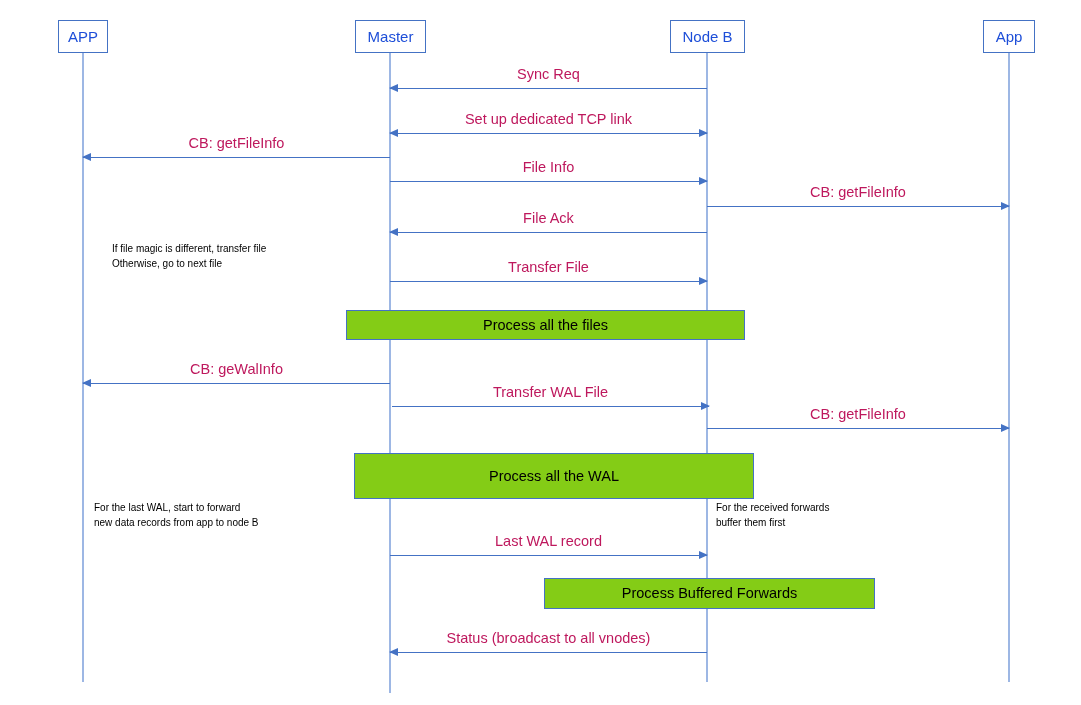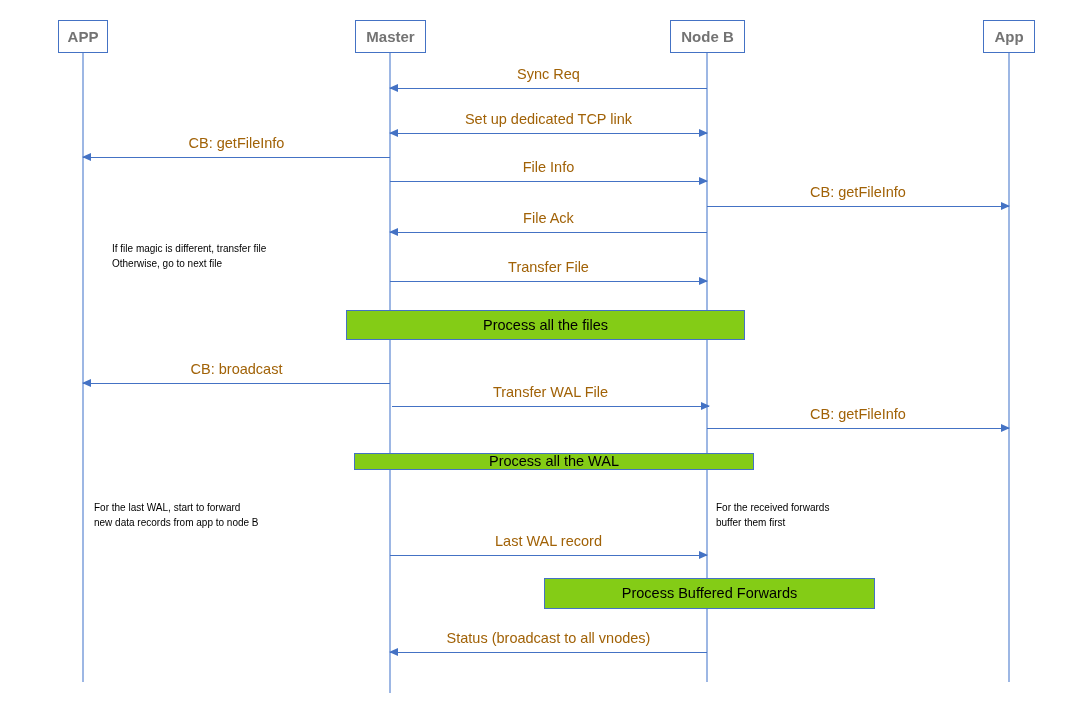--- a/index.html
+++ b/index.html
@@ -1,30 +1,30 @@
 <!DOCTYPE html>
 <html><head>
 <meta charset="utf-8">
 <style>
   html,body{margin:0;padding:0;background:#ffffff;}
   body{font-family:"Liberation Sans","DejaVu Sans",sans-serif;}
   #canvas{position:relative;width:1081px;height:705px;background:#ffffff;overflow:hidden;}
 
   .lifeline{position:absolute;width:2px;background:#9DB7E4;}
   .actor-box{position:absolute;box-sizing:border-box;border:1.5px solid #4472C4;background:#ffffff;
-             display:flex;align-items:center;justify-content:center;color:#737373;font-size:15px;
-             line-height:1;white-space:nowrap;font-weight:bold;}
+             display:flex;align-items:center;justify-content:center;color:#1d4ed8;font-size:15px;
+             line-height:1;white-space:nowrap;}
 
   .msg{position:absolute;height:1px;}
   .msg .line{position:absolute;left:0;top:0;width:100%;height:0;border-top:1.3px solid #4472C4;}
   .msg .head{position:absolute;top:-4.5px;width:0;height:0;border-top:4.5px solid transparent;
              border-bottom:4.5px solid transparent;}
   .msg .head.right{right:-1px;border-left:9px solid #4472C4;}
   .msg .head.left{left:-1px;border-right:9px solid #4472C4;}
-  .msg .label{position:absolute;left:0;width:100%;text-align:center;bottom:6px;color:#a16207;
+  .msg .label{position:absolute;left:0;width:100%;text-align:center;bottom:6px;color:#be185d;
               font-size:14.5px;line-height:1.25;white-space:nowrap;}
 
   .act-box{position:absolute;box-sizing:border-box;border:1.6px solid #4472C4;background:#84cc16;
            display:flex;align-items:center;justify-content:center;color:#000000;font-size:14.5px;
            line-height:1;white-space:nowrap;z-index:3;}
 
   .note{position:absolute;color:#000000;font-size:10px;line-height:1.5;white-space:pre;z-index:4;
         background:#ffffff;}
 </style>
 </head>
@@ -76,21 +76,21 @@
         <div class="label">File Ack</div>
       </div>
       <div class="msg" style="left: 390px; top: 281px; width: 317px;">
         <div class="line"></div>
         <div class="head right"></div>
         <div class="label">Transfer File</div>
       </div>
       <div class="msg" style="left: 83px; top: 383px; width: 307px;">
         <div class="line"></div>
         <div class="head left"></div>
-        <div class="label">CB: broadcast</div>
+        <div class="label">CB: geWalInfo</div>
       </div>
       <div class="msg" style="left: 392px; top: 406px; width: 317px;">
         <div class="line"></div>
         <div class="head right"></div>
         <div class="label">Transfer WAL File</div>
       </div>
       <div class="msg" style="left: 707px; top: 428px; width: 302px;">
         <div class="line"></div>
         <div class="head right"></div>
         <div class="label">CB: getFileInfo</div>
@@ -101,21 +101,21 @@
         <div class="label">Last WAL record</div>
       </div>
       <div class="msg" style="left: 390px; top: 652px; width: 317px;">
         <div class="line"></div>
         <div class="head left"></div>
         <div class="label">Status (broadcast to all vnodes)</div>
       </div>
     </div>
   <div id="boxes">
       <div class="act-box" style="left: 346px; top: 310px; width: 399px; height: 30px;">Process all the files</div>
-      <div class="act-box" style="left: 354px; top: 453px; width: 400px; height: 17px;">Process all the WAL</div>
+      <div class="act-box" style="left: 354px; top: 453px; width: 400px; height: 46px;">Process all the WAL</div>
       <div class="act-box" style="left: 544px; top: 578px; width: 331px; height: 31px;">Process Buffered Forwards</div>
     </div>
   <div id="notes">
       <div class="note" style="left: 112px; top: 241px;">If file magic is different, transfer file
 Otherwise, go to next file</div>
       <div class="note" style="left: 94px; top: 500px;">For the last WAL, start to forward
 new data records from app to node B</div>
       <div class="note" style="left: 716px; top: 500px;">For the received forwards
 buffer them first</div>
     </div>

